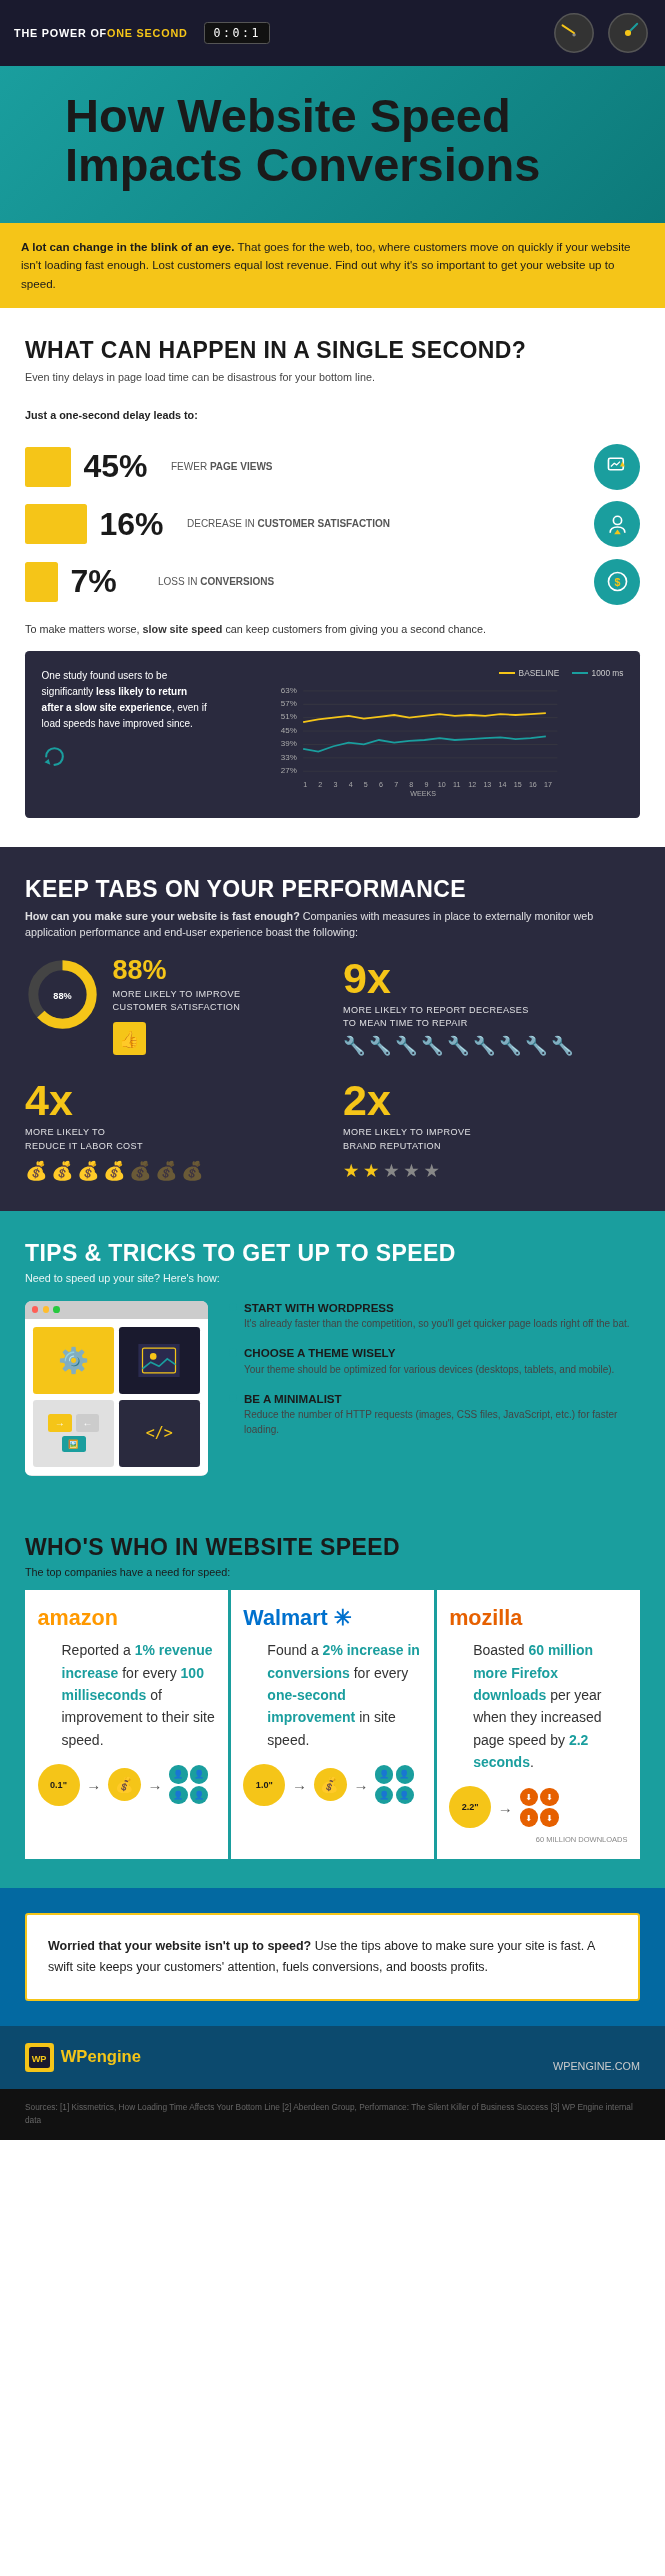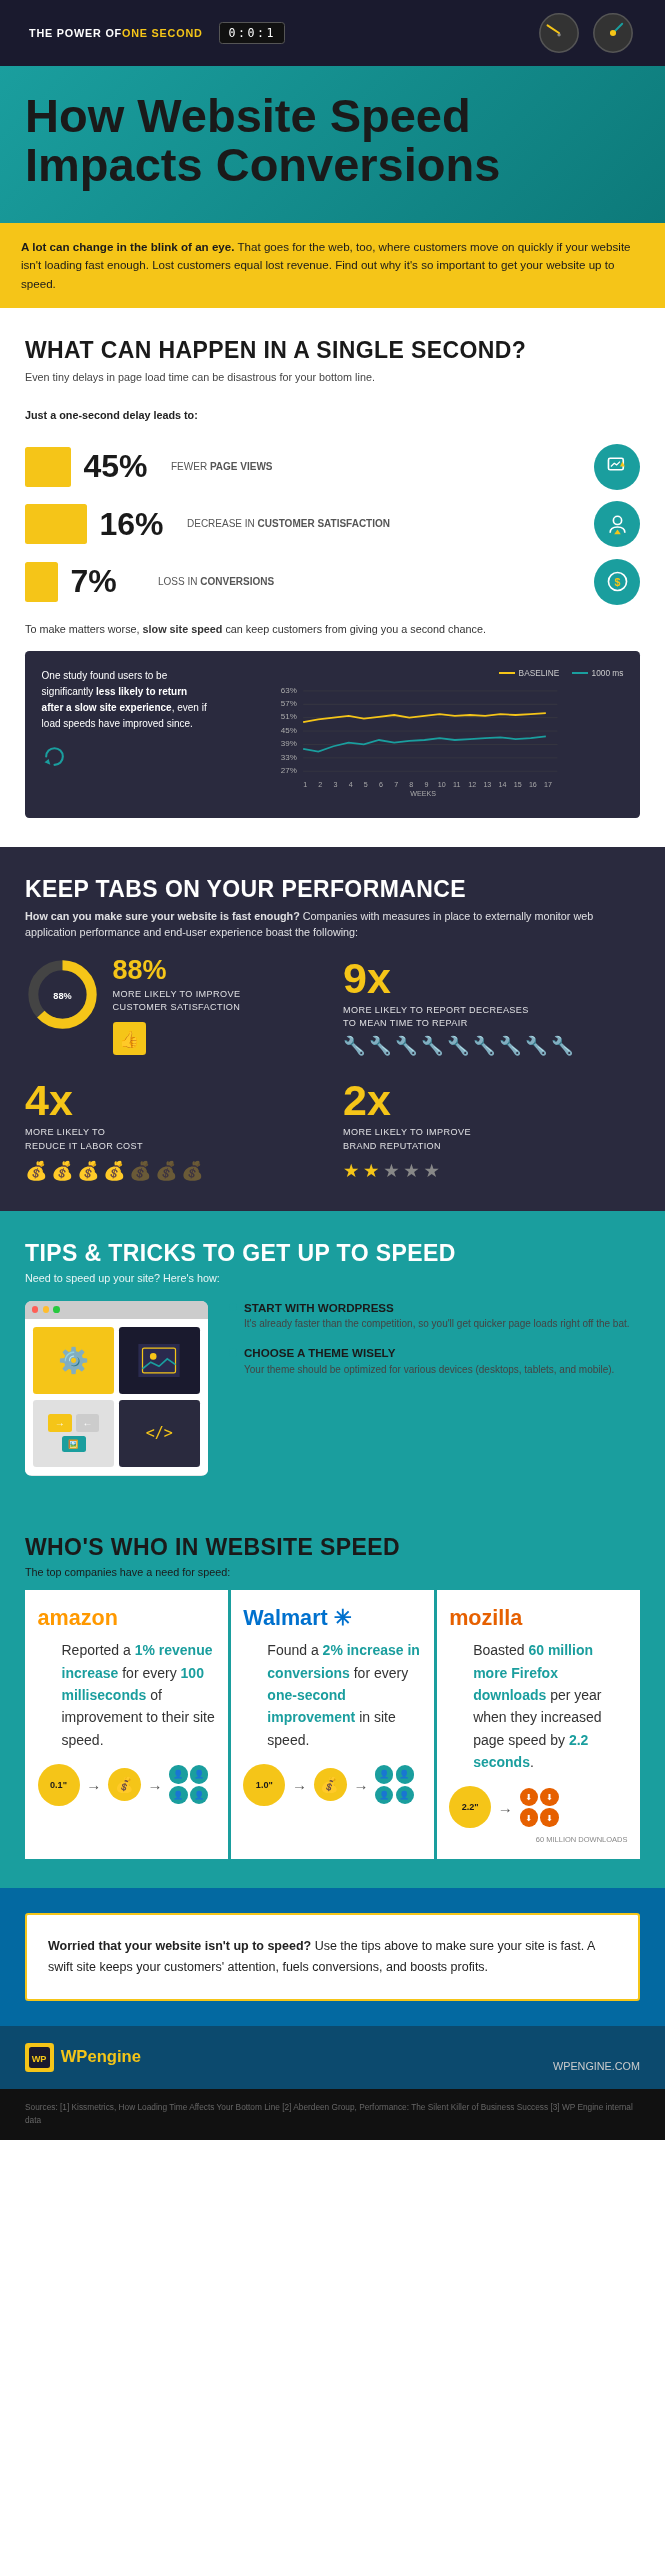--- a/index.html
+++ b/index.html
@@ -5,21 +5,21 @@
     * { margin: 0; padding: 0; box-sizing: border-box; }
     body {
       width: 665px;
       font-family: Arial, sans-serif;
       background: #fff;
     }
 
     
     .header {
       background: #1a1a2e;
-      padding: 10px 29px;
+      padding: 10px 14px;
       display: flex;
       align-items: center;
       gap: 16.6px;
     }
     .header-text {
       color: #fff;
       font-size: 10.8px;
       font-weight: 700;
       letter-spacing: 0.8px;
     }
@@ -48,20 +48,21 @@
       background: linear-gradient(135deg, #1a9e9e 0%, #0d7a7a 100%);
       padding: 25px 25px 33px;
       text-align: right;
     }
     .hero h1 {
       color: #1a1a1a;
       font-size: 47px;
       font-weight: 900;
       line-height: 1.05;
       text-align: left;
+      margin-left: 40px;
     }
 
     
     .intro-box {
       background: #f5c518;
       padding: 15px 21px;
       margin: 0;
     }
     .intro-box p {
       font-size: 11.6px;
@@ -706,20 +707,24 @@
 
     <div class="tips-list">
       <div class="tip-item">
         <div class="tip-title">START WITH WORDPRESS</div>
         <div class="tip-body">It's already faster than the competition, so you'll get quicker page loads right off the bat.</div>
       </div>
       <div class="tip-item">
         <div class="tip-title">CHOOSE A THEME WISELY</div>
         <div class="tip-body">Your theme should be optimized for various devices (desktops, tablets, and mobile).</div>
       </div>
+      <div class="tip-item">
+        <div class="tip-title">BE A MINIMALIST</div>
+        <div class="tip-body">Reduce the number of HTTP requests (images, CSS files, JavaScript, etc.) for faster loading.</div>
+      </div>
     </div>
   </div>
 </div>
 
 <div class="whos-who">
   <div class="section-title" style="color:#1a1a1a;">WHO'S WHO IN WEBSITE SPEED</div>
   <p style="font-size:10.8px;color:#1a1a1a;margin-bottom:12.5px;">The top companies have a need for speed:</p>
 
   <div class="company-cards">
 

